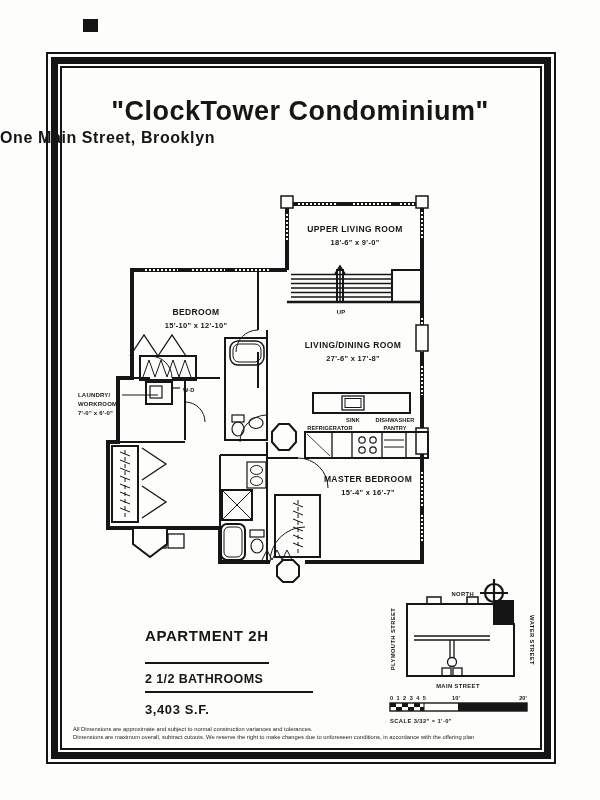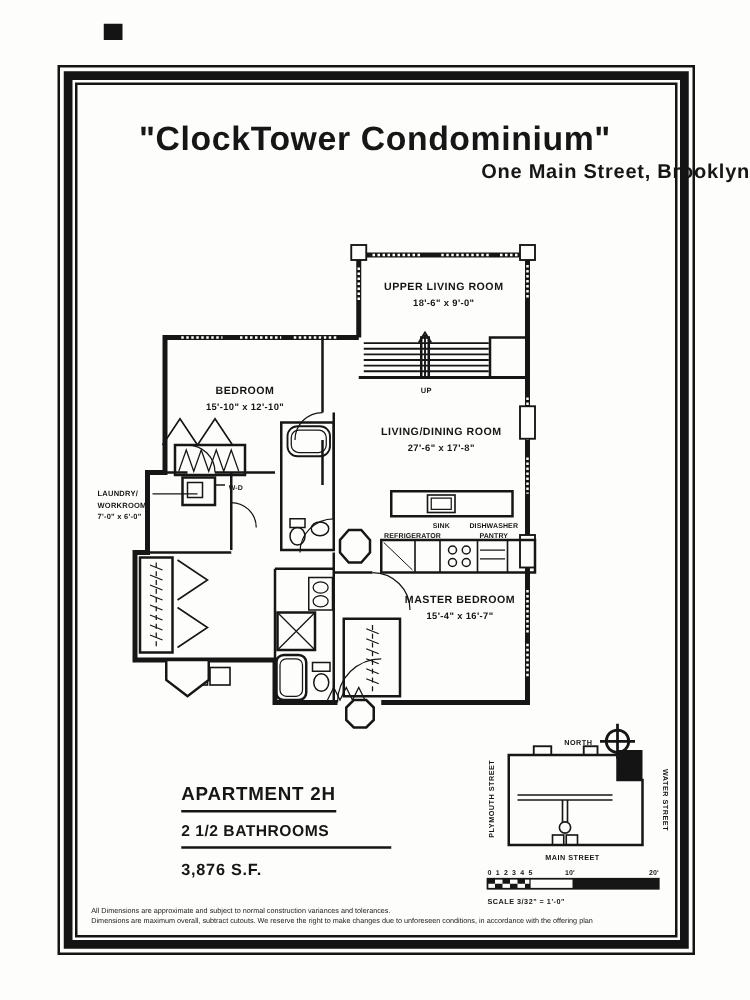--- a/index.html
+++ b/index.html
@@ -5,33 +5,33 @@
   html,body{margin:0;padding:0;background:#e8e8e6;}
   .page{position:relative;width:600px;height:800px;background:#fdfdfb;overflow:hidden;
         font-family:"Liberation Sans",sans-serif;color:#161616;}
   .artifact{position:absolute;left:83px;top:19px;width:15px;height:13px;background:#141414;}
   .frame{position:absolute;left:46px;top:52px;width:510px;height:712px;
          border:2px solid #141414;padding:3px;box-sizing:border-box;}
   .frame-mid{width:100%;height:100%;border:7px solid #141414;padding:2px;box-sizing:border-box;}
   .frame-inner{width:100%;height:100%;border:2px solid #141414;box-sizing:border-box;}
   .title{position:absolute;top:96px;left:0;right:0;text-align:center;
          font-size:27px;font-weight:bold;letter-spacing:.5px;white-space:nowrap;}
-  .subtitle{position:absolute;top:129px;left:0;right:0;text-align:right;
+  .subtitle{position:absolute;top:129px;left:0;right:0;text-align:left;
          font-size:16px;font-weight:bold;letter-spacing:.6px;}
   .plan-svg{position:absolute;left:70px;top:190px;}
   .site-svg{position:absolute;left:382px;top:576px;}
   svg text{fill:#161616;font-family:"Liberation Sans",sans-serif;font-weight:bold;}
   .room-name{font-size:8.5px;letter-spacing:.4px;}
   .room-dims{font-size:7.5px;letter-spacing:.3px;}
   .tiny{font-size:6px;letter-spacing:.2px;}
   .micro{font-size:5.6px;letter-spacing:.1px;}
   .street{font-size:5.8px;letter-spacing:.4px;}
   .info{position:absolute;left:145px;top:627px;width:180px;}
   .info .unit{font-size:15px;font-weight:bold;letter-spacing:.6px;display:inline-block;
-              border-bottom:2px solid #161616;padding-bottom:4px;}
+              border-bottom:2px solid #161616;padding-bottom:18px;}
   .info .row{font-size:12.5px;font-weight:bold;letter-spacing:.4px;margin-top:8px;}
   .info .rule{width:168px;border-bottom:2px solid #161616;margin-top:5px;}
   .info .area{font-size:13px;font-weight:bold;letter-spacing:.6px;margin-top:9px;}
   .disclaimer{position:absolute;left:73px;top:726px;width:468px;
               font-size:5.8px;line-height:7.6px;color:#222;}
 </style>
 </head>
 <body>
 
 <div class="page">
@@ -186,21 +186,21 @@
     <text class="room-dims" x="283" y="171" text-anchor="middle">27'-6" x 17'-8"</text>
 
     <text class="room-name" x="298" y="292" text-anchor="middle">MASTER BEDROOM</text>
     <text class="room-dims" x="298" y="305" text-anchor="middle">15'-4" x 16'-7"</text>
   </svg>
 
   <div class="info">
     <div class="unit">APARTMENT 2H</div>
     <div class="row">2 1/2 BATHROOMS</div>
     <div class="rule"></div>
-    <div class="area">3,876  S.F.</div>
+    <div class="area">3,403  S.F.</div>
   </div>
 
   <svg class="site-svg" width="162" height="152" viewBox="0 0 162 152">
 
     <g fill="none" stroke="#161616" stroke-width="2.2">
       <circle cx="112" cy="17" r="9"></circle>
       <path d="M98,17 H126 M112,3 V31"></path>
     </g>
     <text class="street" x="92" y="20" text-anchor="end">NORTH</text>
 

